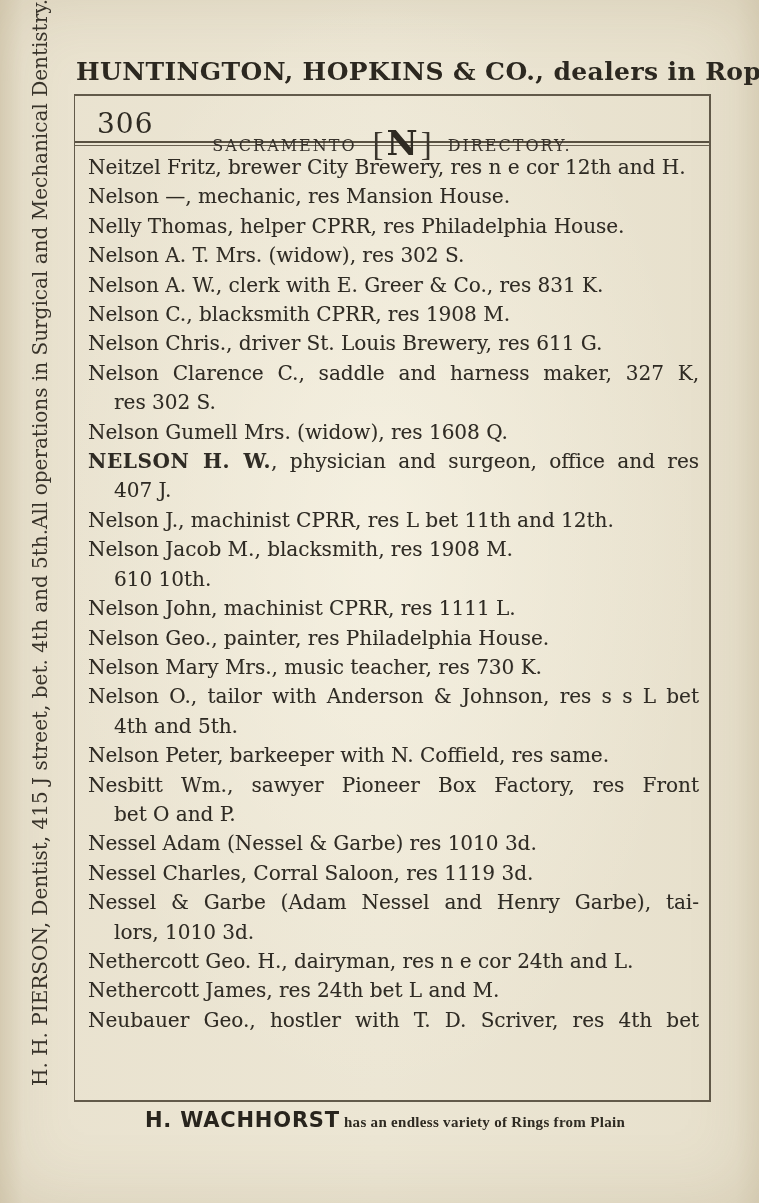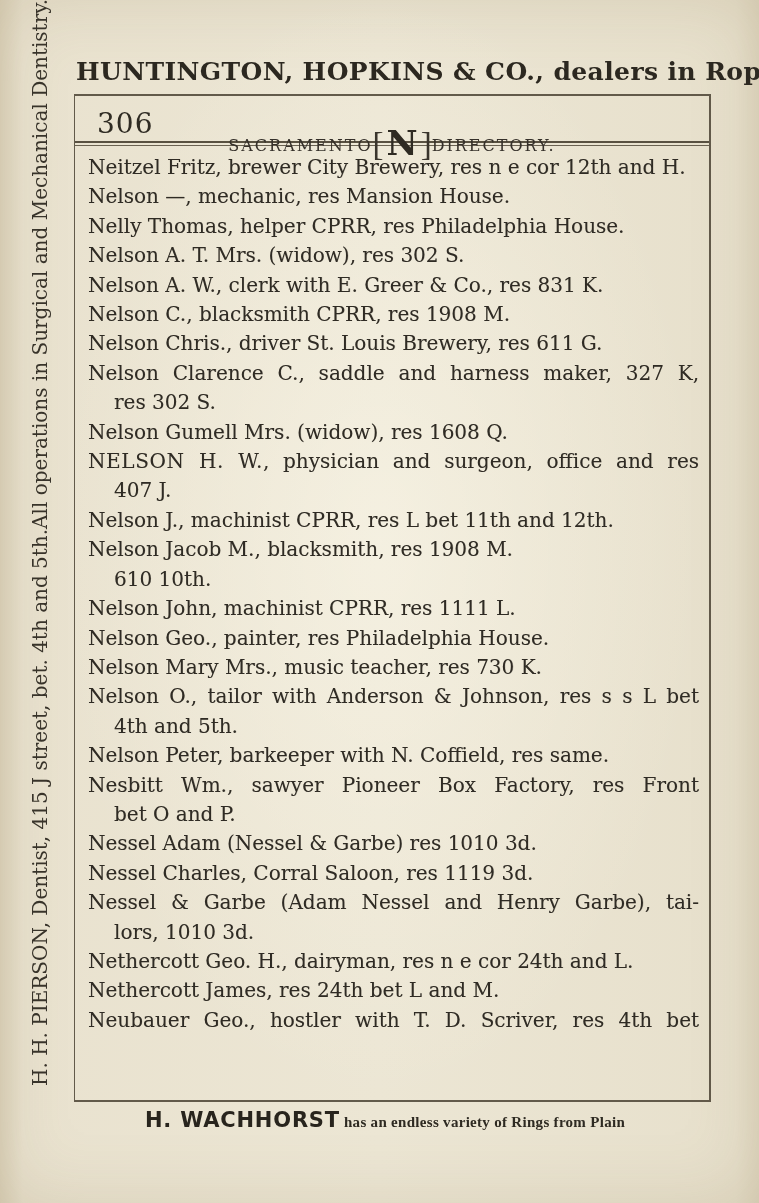--- a/index.html
+++ b/index.html
@@ -59,20 +59,21 @@
     height:45px;
   }
   .page-num{
     position:absolute; left:22px; top:11px;
     font-size:28px; letter-spacing:1px;
   }
   .title-group{
     position:absolute; left:0; right:0; top:0; bottom:0;
     display:flex; justify-content:center; align-items:baseline;
     padding-top:26px;
+    gap:16px;
   }
   .caps-word{
     font-size:16px; letter-spacing:2px; font-weight:500;
     color:#35302a;
   }
   .letter-box{
     display:inline-flex; align-items:baseline;
     transform:translateY(4px);
   }
   .bracket{
@@ -100,21 +101,21 @@
   }
   .entry{ }
   .line{ white-space:nowrap; }
   .line.cont{ margin-left:26px; }
   .line.just{
     white-space:normal;
     text-align:justify;
     text-align-last:justify;
   }
   .line b{
-    font-weight:normal;
+    font-weight:bold;
     letter-spacing:0.6px;
     margin-top:41px;
   }
 
   
   .bottom-ad{
     position:absolute; top:1108px; left:35px; width:700px;
     text-align:center;
     white-space:nowrap;
   }

